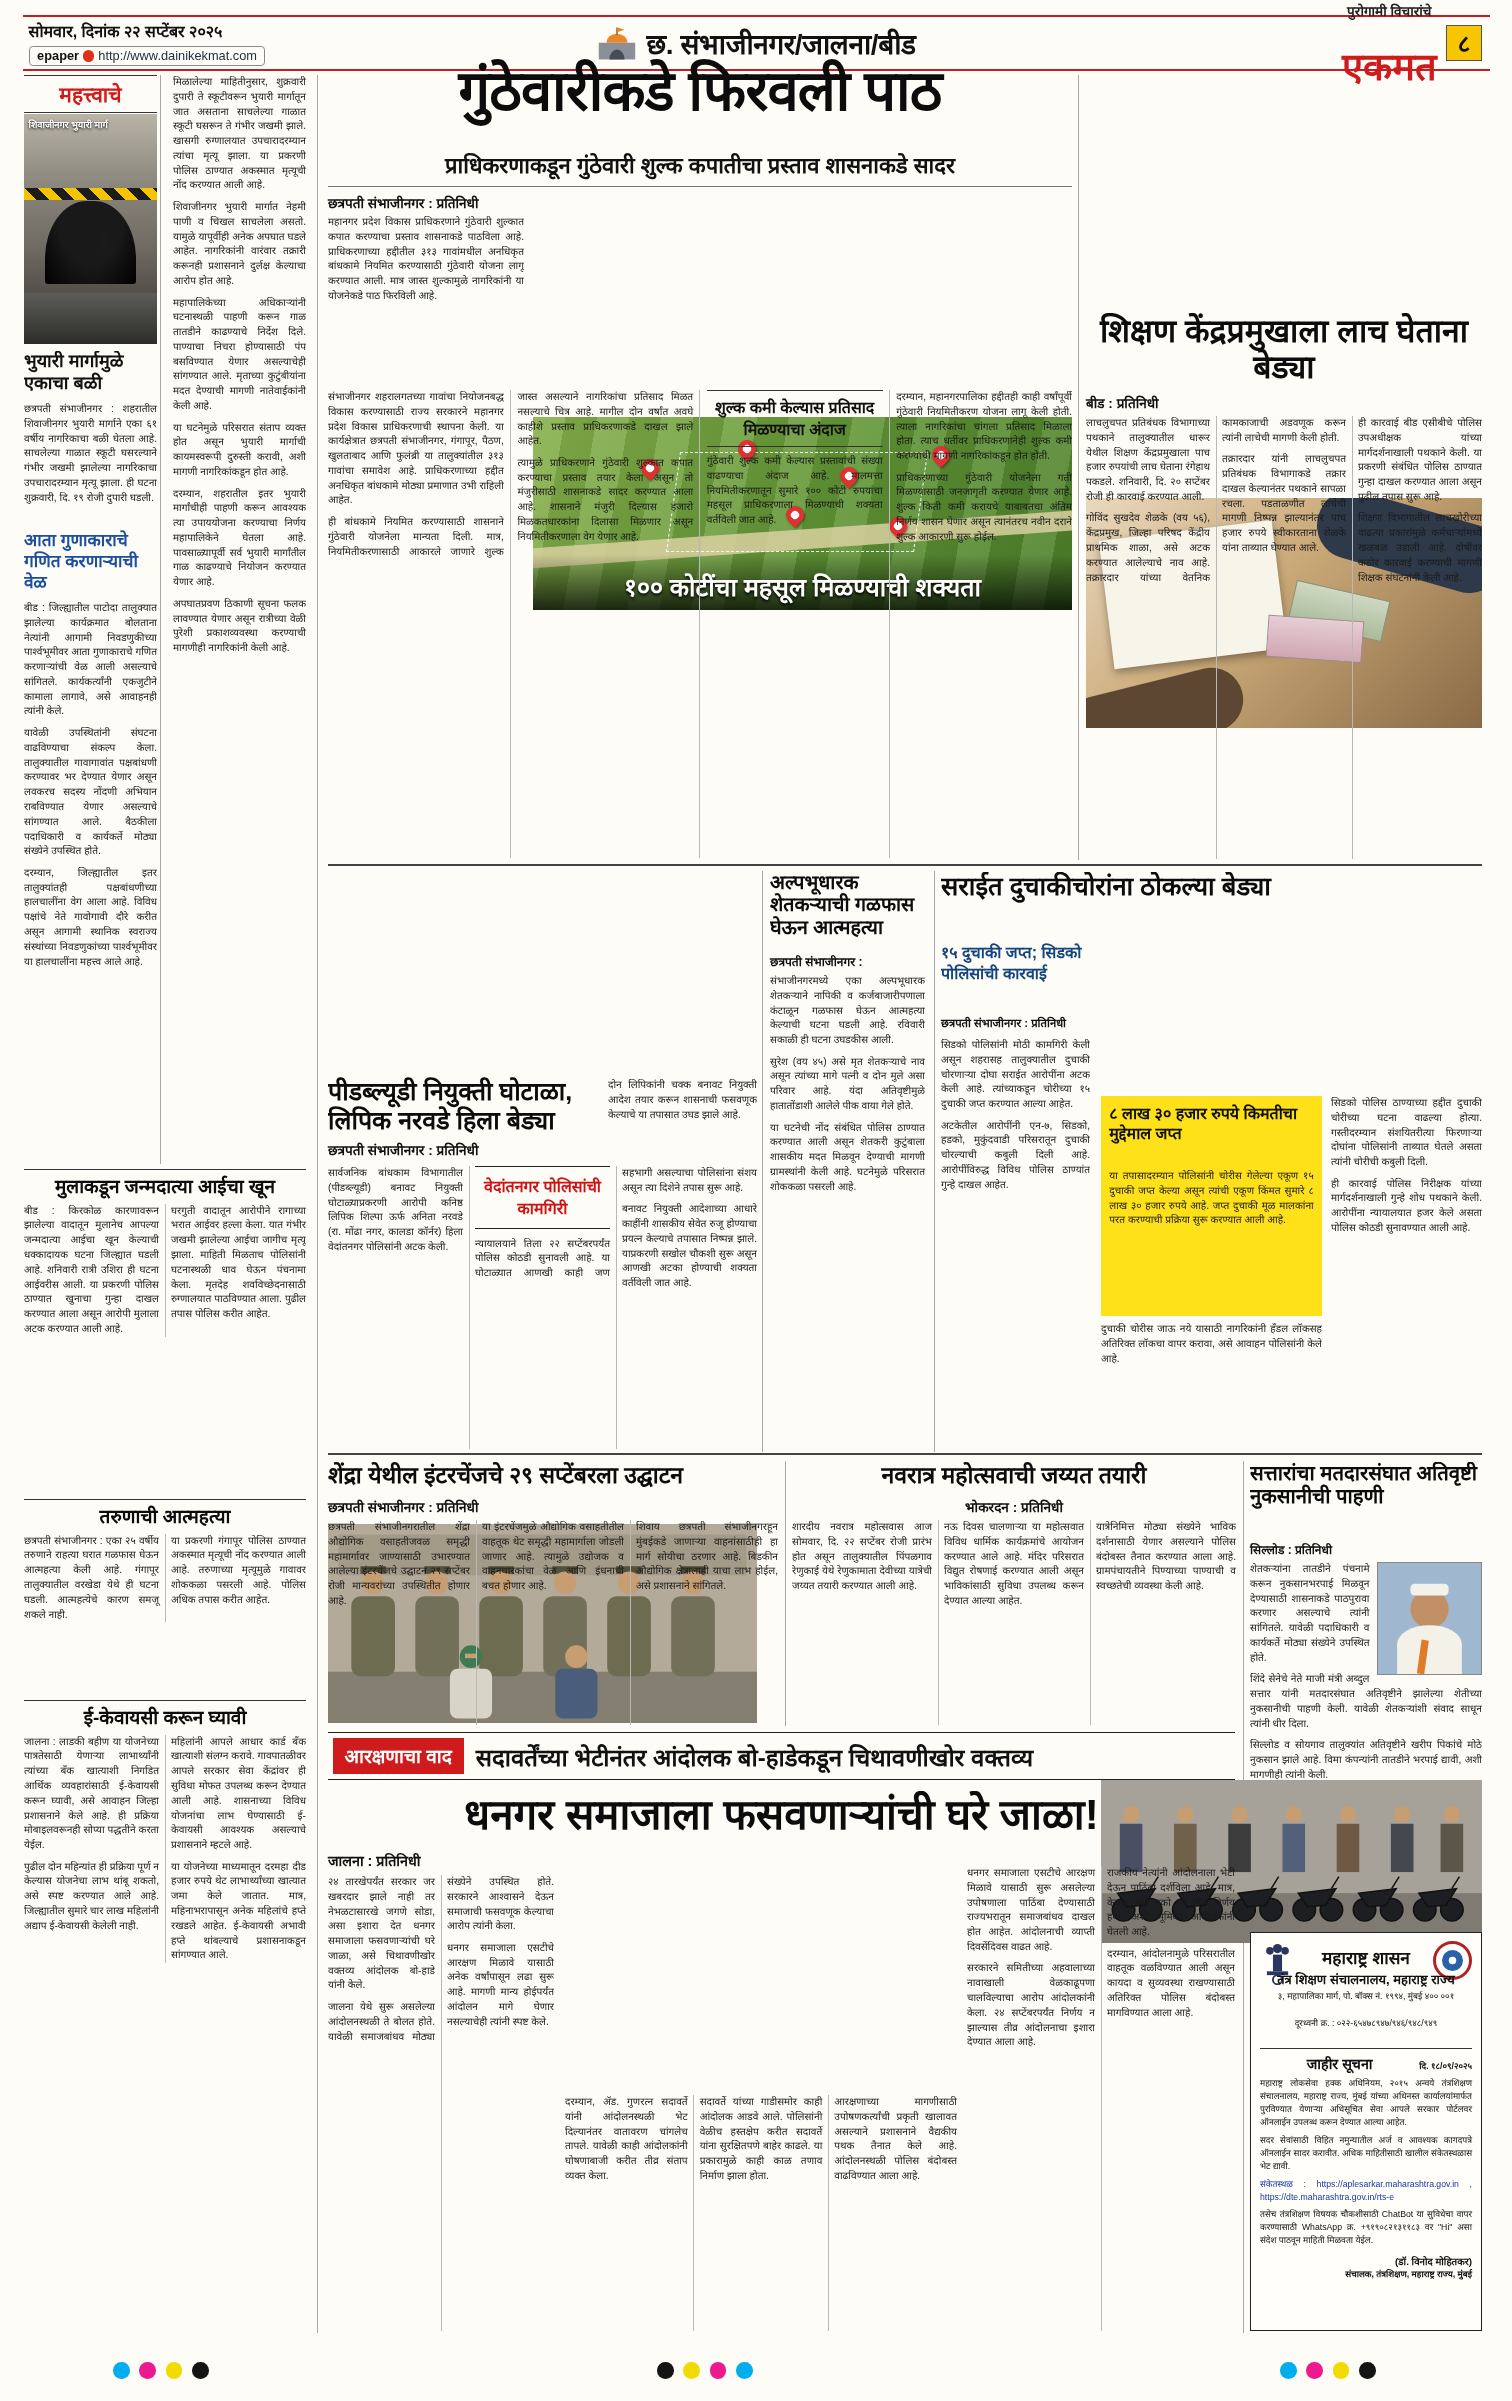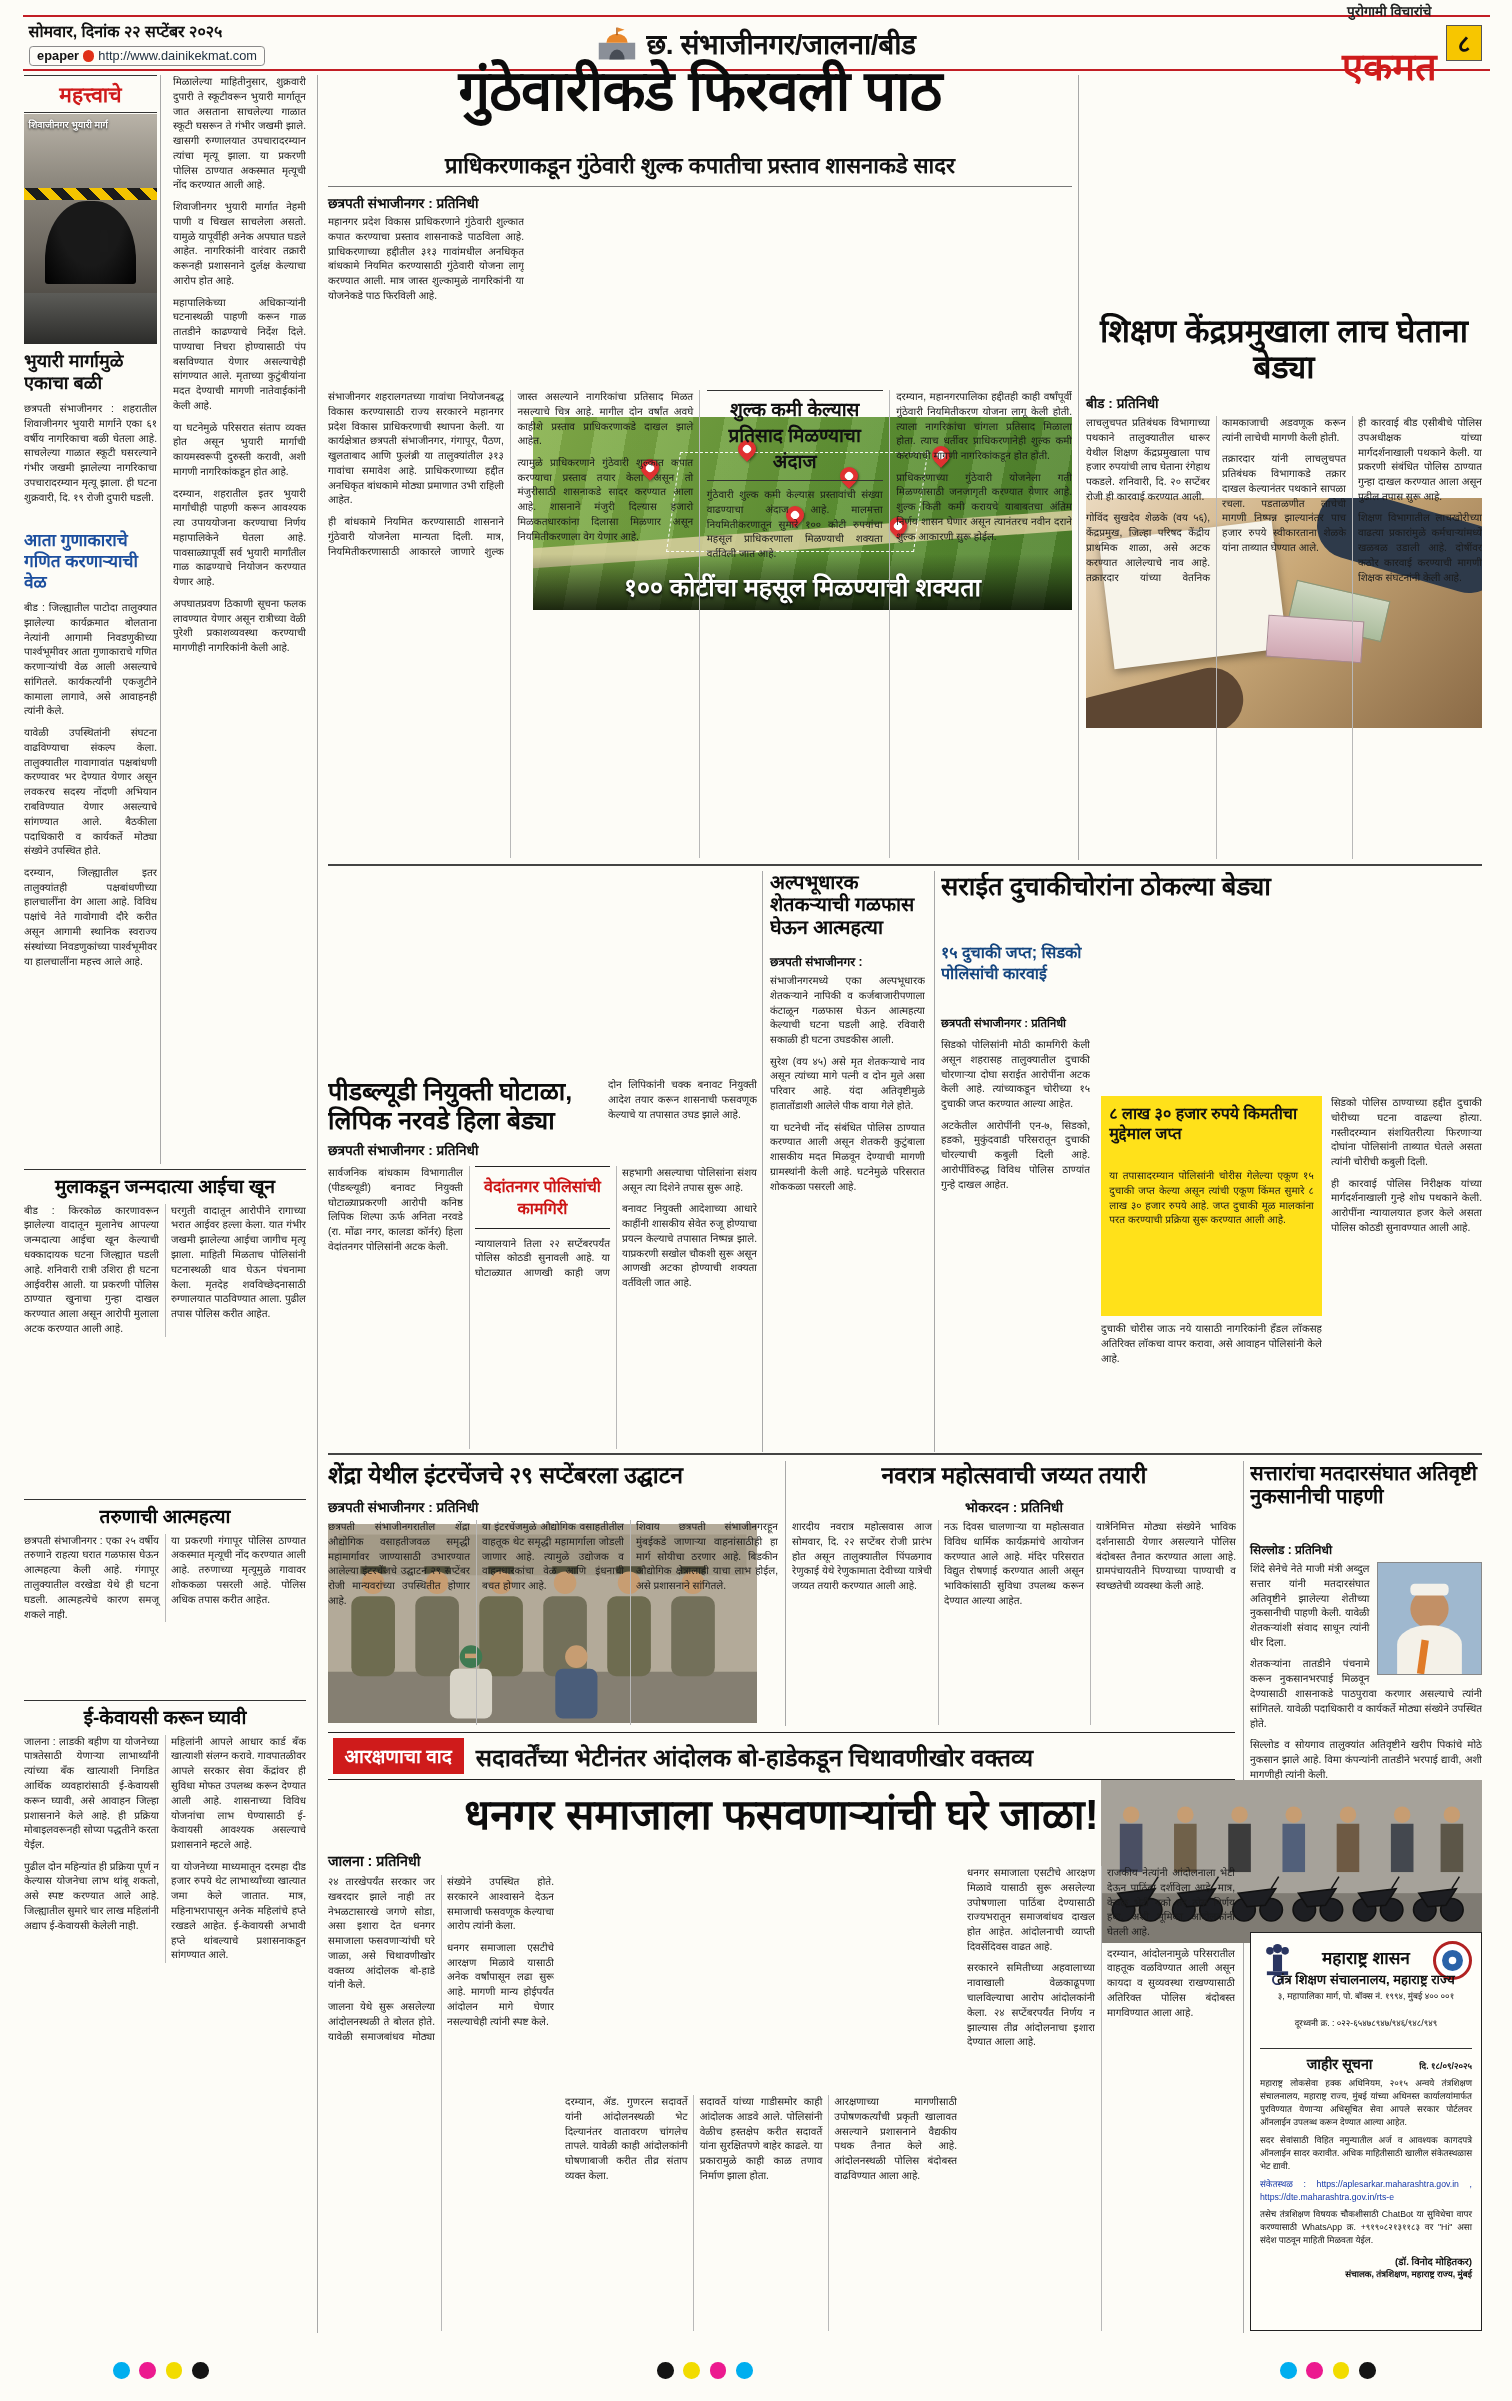--- a/index.html
+++ b/index.html
@@ -30,21 +30,21 @@
 .pagenum{position:absolute;right:7.5px;top:7.5px;width:36px;height:36px;background:#f7c600;border:0.8px solid #555;display:flex;align-items:center;justify-content:center;font-size:24px;font-weight:800}
 
 .imp{color:#cf1b1b;font-size:21px;font-weight:800;text-align:center;border-top:1.5px solid #333;border-bottom:1.5px solid #333;padding:3.8px 0}
 .sb-hl{font-weight:800;font-size:18px;line-height:1.2}
 .sb-hl.blue{color:#1d4f9e;font-size:17.3px}
 .sb-block{border-top:1.5px solid #333;padding-top:6px}
 .sb-block .hl{text-align:center;font-size:19px;margin-bottom:6px}
 
 .mainhl{font-size:56px;text-align:center;letter-spacing:-0.8px}
 .subhead{font-size:22px;font-weight:700;text-align:center;border-bottom:0.8px solid #777;padding-bottom:7.5px}
-.crosshead{font-weight:800;font-size:19px;text-align:center;border-top:1.1px solid #333;border-bottom:1.1px solid #333;padding:5.3px 1.5px;margin:4.5px 0 7.5px;break-inside:avoid}
+.crosshead{font-weight:800;font-size:16px;text-align:center;border-top:1.1px solid #333;border-bottom:1.1px solid #333;padding:5.3px 1.5px;margin:4.5px 0 7.5px;break-inside:avoid}
 .inset-red{color:#cc1414;font-weight:800;font-size:16px;text-align:center;border-top:1.5px solid #222;border-bottom:1.5px solid #222;padding:9px 3px;margin:4.5px 0 7.5px;break-inside:avoid;line-height:1.35}
 .deck{color:#14457f;font-weight:800;font-size:16px;line-height:1.3}
 .ybox{background:#ffe11a;padding:7.5px 8.3px}
 .ybox .t{font-weight:800;font-size:16px;line-height:1.3;margin-bottom:24px}
 .ybox .p{margin-bottom:0}
 
 .strip{border-top:1.9px solid #222;border-bottom:1.9px solid #222;display:flex;align-items:center;gap:12px;padding:5.3px 4.5px}
 .strip .tag{background:#cf1b1b;color:#fff;font-weight:800;font-size:19px;padding:5.3px 12px;white-space:nowrap}
 .strip .h{font-size:24px;font-weight:800}
 
@@ -392,22 +392,22 @@
   <div class="abs clip" style="left:1250px;top:1562px;width:232px;height:360px">
     <div class="photo art-portrait" style="float:right;width:105px;height:113px;margin:0 0 6px 7.5px">
       <svg viewBox="0 0 140 150" preserveAspectRatio="none">
         <rect width="140" height="150" fill="#9fb8cf"></rect>
         <circle cx="70" cy="62" r="26" fill="#c29066"></circle>
         <rect x="44" y="28" width="52" height="16" rx="6" fill="#f3f1ea"></rect>
         <path d="M26 150v-40a44 26 0 0 1 88 0v40z" fill="#f4f1e8"></path>
         <rect x="56" y="104" width="10" height="46" fill="#e07b28" transform="rotate(8 61 127)"></rect>
       </svg>
     </div>
+    <p class="p">शेतकऱ्यांना तातडीने पंचनामे करून नुकसानभरपाई मिळवून देण्यासाठी शासनाकडे पाठपुरावा करणार असल्याचे त्यांनी सांगितले. यावेळी पदाधिकारी व कार्यकर्ते मोठ्या संख्येने उपस्थित होते.</p>
     <p class="p">शिंदे सेनेचे नेते माजी मंत्री अब्दुल सत्तार यांनी मतदारसंघात अतिवृष्टीने झालेल्या शेतीच्या नुकसानीची पाहणी केली. यावेळी शेतकऱ्यांशी संवाद साधून त्यांनी धीर दिला.</p>
-    <p class="p">शेतकऱ्यांना तातडीने पंचनामे करून नुकसानभरपाई मिळवून देण्यासाठी शासनाकडे पाठपुरावा करणार असल्याचे त्यांनी सांगितले. यावेळी पदाधिकारी व कार्यकर्ते मोठ्या संख्येने उपस्थित होते.</p>
     <p class="p">सिल्लोड व सोयगाव तालुक्यांत अतिवृष्टीने खरीप पिकांचे मोठे नुकसान झाले आहे. विमा कंपन्यांनी तातडीने भरपाई द्यावी, अशी मागणीही त्यांनी केली.</p>
   </div>
 
   <div class="abs strip" style="left:328px;top:1732px;width:907px;height:48px">
     <span class="tag">आरक्षणाचा वाद</span>
     <span class="h">सदावर्तेंच्या भेटीनंतर आंदोलक बो-हाडेकडून चिथावणीखोर वक्तव्य</span>
   </div>
 
   <div class="abs hl clip" style="left:328px;top:1791px;width:907px;height:56px;font-size:42px;text-align:center">धनगर समाजाला फसवणाऱ्यांची घरे जाळा!</div>
   <div class="abs by" style="left:328px;top:1851px;width:226px;font-size:14.3px">जालना : प्रतिनिधी</div>

